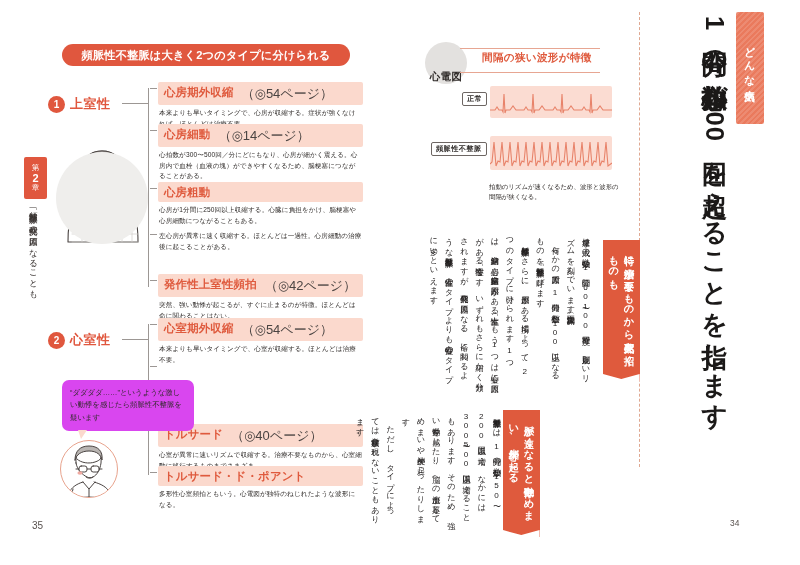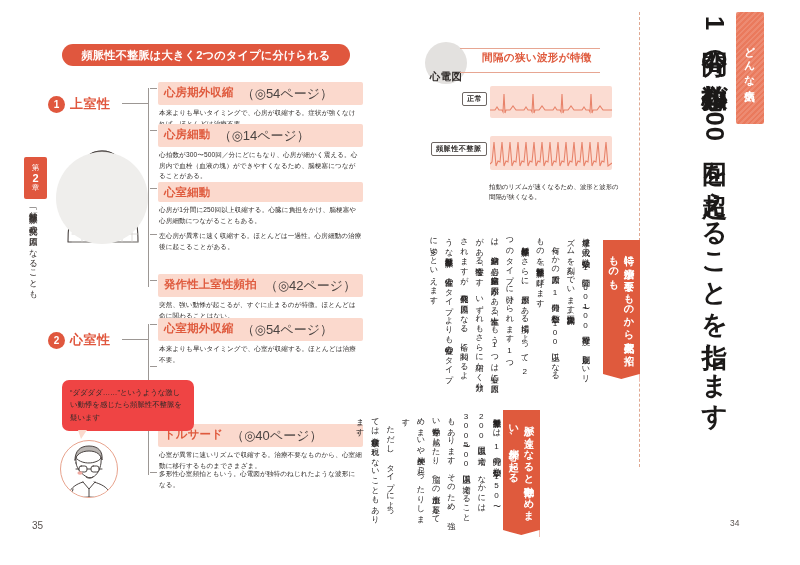--- a/index.html
+++ b/index.html
@@ -75,21 +75,21 @@
   .illus-man{
     position:absolute;left:48px;top:138px;width:108px;height:118px;
   }
   .illus-man .halo{
     position:absolute;left:8px;top:14px;width:92px;height:92px;
     border-radius:50%;background:#efeeec;
   }
 
   .bubble{
     position:absolute;left:62px;top:380px;width:116px;
-    background:#ef4444;border-radius:7px;padding:7px 8px;
+    background:#d946ef;border-radius:7px;padding:7px 8px;
   }
   .bubble p{margin:0;font-size:7.4px;line-height:1.66;color:#2e2a28;}
   .bubble:after{
     content:"";position:absolute;left:16px;bottom:-8px;
     border-width:9px 6px 0 3px;border-style:solid;
     border-color:#fbd9cd transparent transparent transparent;
   }
   .illus-doc{
     position:absolute;left:60px;top:440px;width:56px;height:56px;
     border-radius:50%;border:1px solid #e8a38d;overflow:hidden;background:#fff;
@@ -232,21 +232,21 @@
       <div class="card-title">
         <span class="t">心房細動</span>
         <span class="p">（◎14ページ）</span>
       </div>
       <div class="card-body">心拍数が300〜500回／分にどにもなり、心房が細かく震える。心房内で血栓（血液の塊）ができやすくなるため、脳梗塞につながることがある。</div>
     </div>
     <div class="tick" style="left:150px;top:130px;"></div>
 
     <div class="card" style="left:158px;top:182px;">
       <div class="card-title">
-        <span class="t">心室細動</span>
+        <span class="t">心房粗動</span>
         <span class="p"></span>
       </div>
       <div class="card-body">心房が1分間に250回以上収縮する。心臓に負担をかけ、脳梗塞や心房細動につながることもある。</div>
     </div>
     <div class="tick" style="left:150px;top:188px;"></div>
 
     <div class="card" style="left:158px;top:228px;">
       <div class="card-body">左心房が異常に速く収縮する。ほとんどは一過性。心房細動の治療後に起こることがある。</div>
     </div>
     <div class="tick" style="left:150px;top:234px;"></div>
@@ -281,20 +281,24 @@
     <div class="card" style="left:158px;top:424px;">
       <div class="card-title">
         <span class="t">トルサード</span>
         <span class="p">（◎40ページ）</span>
       </div>
       <div class="card-body">心室が異常に速いリズムで収縮する。治療不要なものから、心室細動に移行するものまでさまざま。</div>
     </div>
     <div class="tick" style="left:150px;top:430px;"></div>
 
     <div class="card" style="left:158px;top:466px;">
+      <div class="card-title">
+        <span class="t">トルサード・ド・ポアント</span>
+        <span class="p"></span>
+      </div>
       <div class="card-body">多形性心室頻拍ともいう。心電図が独特のねじれたような波形になる。</div>
     </div>
     <div class="tick" style="left:150px;top:472px;"></div>
 
     <div class="bubble">
       <p>“ダダダダ……”というような激しい動悸を感じたら頻脈性不整脈を疑います</p>
     </div>
 
     <div class="illus-doc">
       <svg width="56" height="56" viewBox="0 0 56 56">

